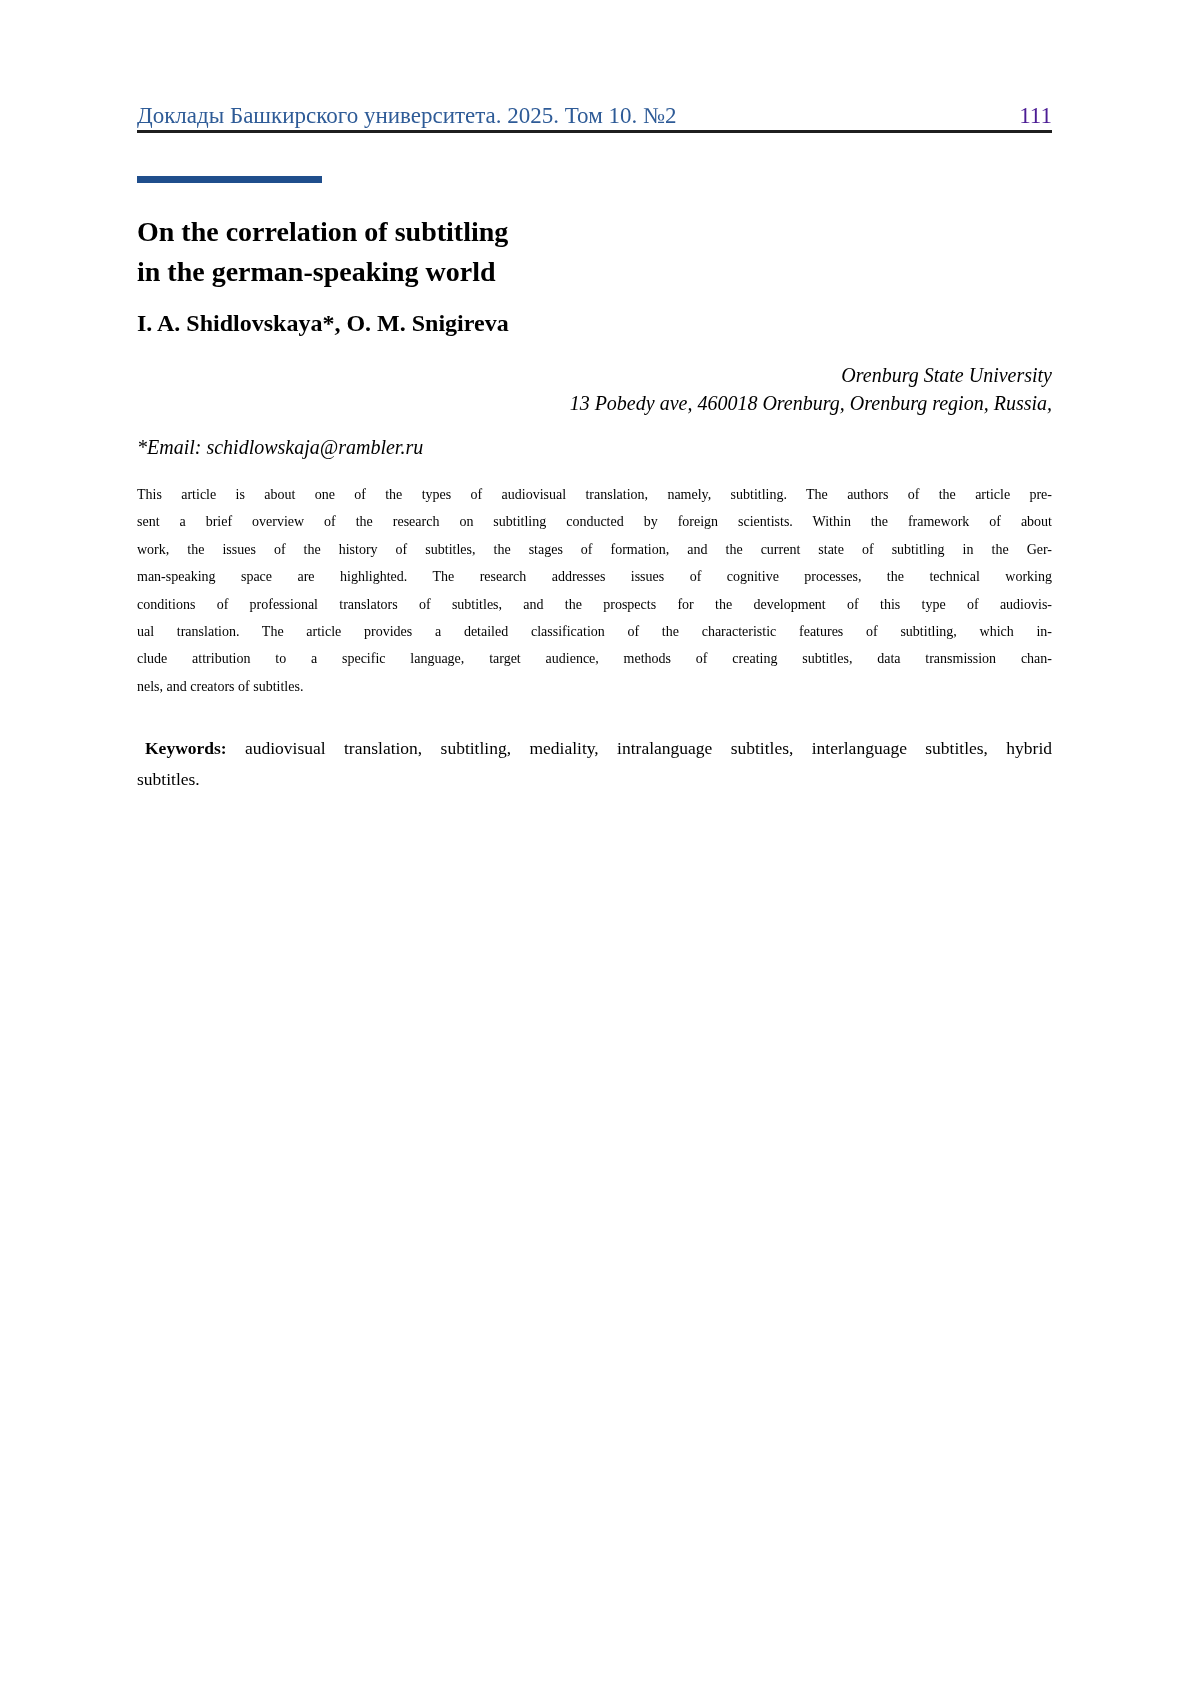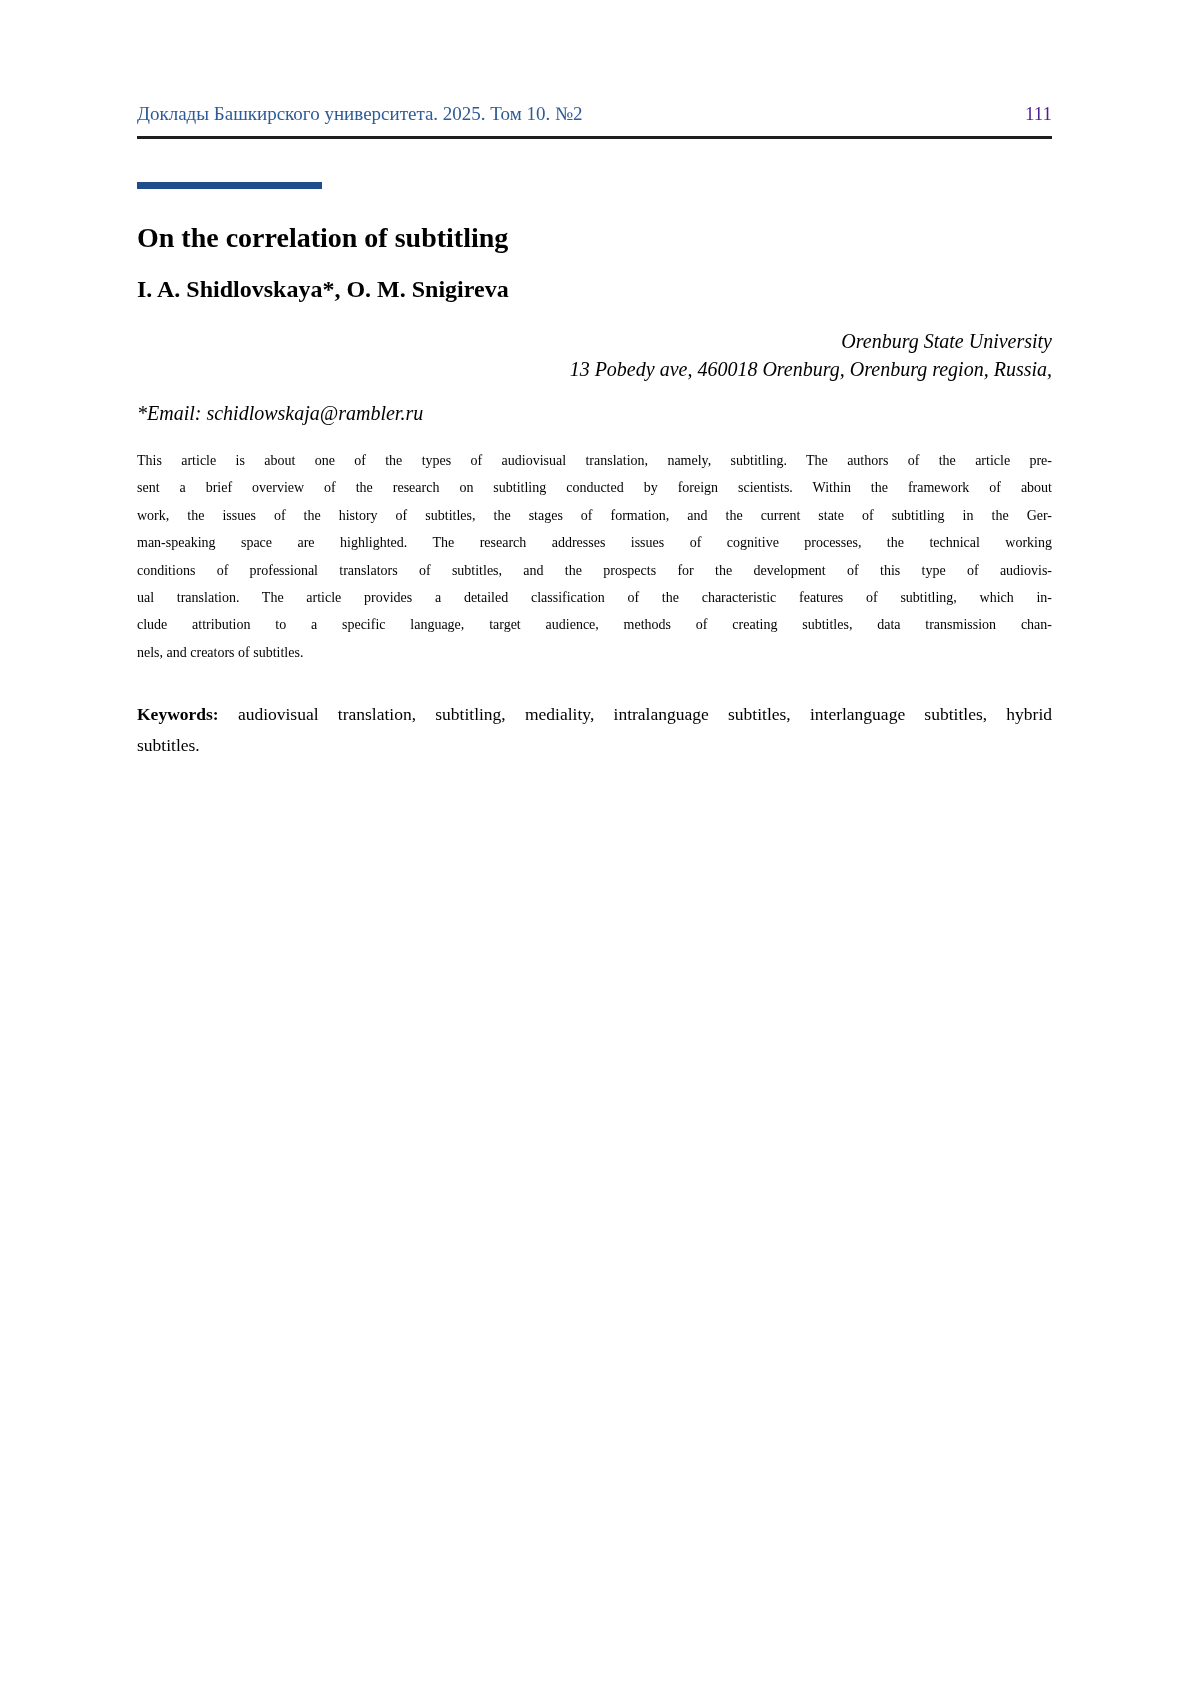--- a/index.html
+++ b/index.html
@@ -11,22 +11,22 @@
     background: #ffffff;
     box-sizing: border-box;
     padding: 103px 148px 0 137px;
     font-family: "Liberation Serif", serif;
     color: #000000;
   }
   .header-row {
     display: flex;
     justify-content: space-between;
     align-items: flex-end;
-    font-size: 19px;
-    padding-bottom: 11px;
+    font-size: 23px;
+    padding-bottom: 1px;
     border-bottom: 3px solid #1f1f1f;
   }
   .journal-title { color: #2E5B97; }
   .page-number  { color: #4c1d95; }
   .accent-bar {
     margin-top: 43px;
     width: 185px;
     height: 7px;
     background: #1F4E8C;
   }
@@ -66,36 +66,37 @@
   }
   .jline-last {
     text-align: left;
     text-align-last: left;
   }
   .keywords {
     margin-top: 33px;
     font-size: 17.5px;
     line-height: 31px;
   }
-  .keywords-label { font-weight: bold; }
+  .keywords-label { font-weight: bold; margin-left: 8px; }
 </style>
 </head>
 <body>
 
 <div class="page">
 
   <div class="header-row">
     <span class="journal-title">Доклады Башкирского университета. 2025. Том 10. №2</span>
     <span class="page-number">111</span>
   </div>
 
   <div class="accent-bar"></div>
 
   <h1 class="article-title" style="margin-bottom:3px;">
     <div>On the correlation of subtitling</div>
+    <div>in the german-speaking world</div>
   </h1>
 
   <div class="authors">I. A. Shidlovskaya*, O. M. Snigireva</div>
 
   <div class="affiliation">
     <div>Orenburg State University</div>
     <div>13 Pobedy ave, 460018 Orenburg, Orenburg region, Russia,</div>
   </div>
 
   <div class="email-line">*Email: schidlowskaja@rambler.ru</div>

